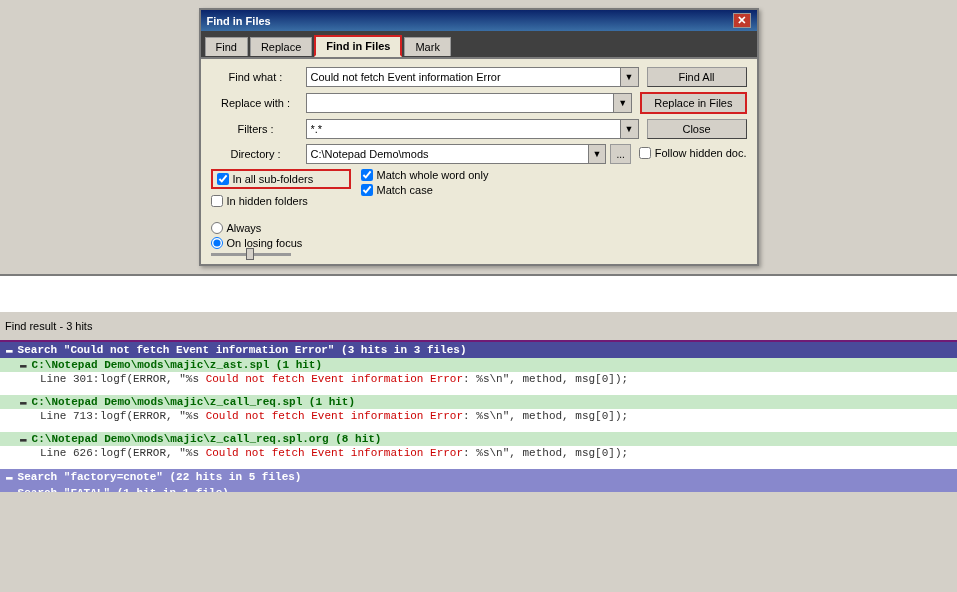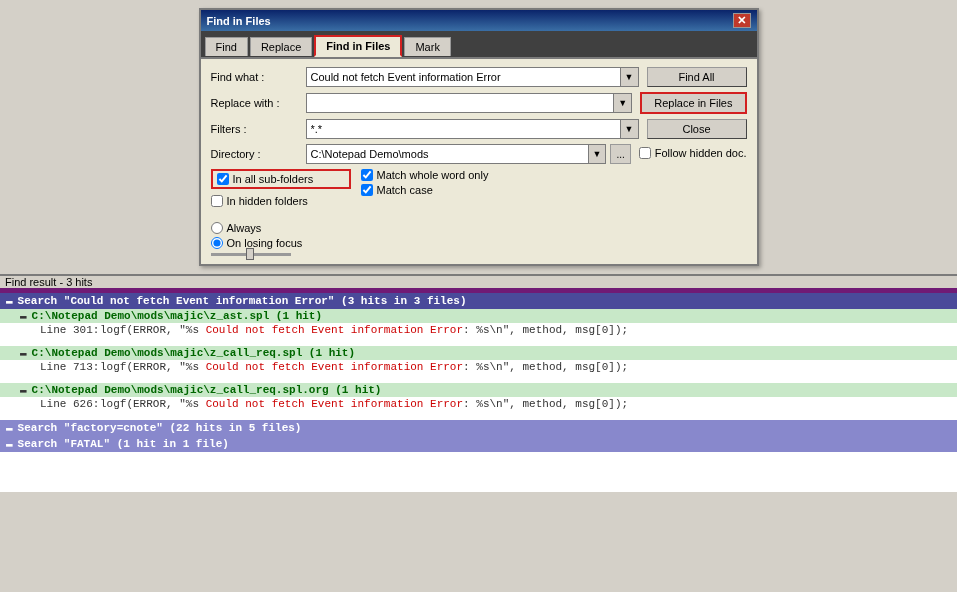--- a/index.html
+++ b/index.html
@@ -10,21 +10,21 @@
     
     .dialog-area { background: #d4d0c8; padding: 8px; flex: 0 0 auto; }
     .dialog-window { background: #ece9d8; border: 2px solid #7b7b7b; width: 560px; margin: 0 auto; box-shadow: 2px 2px 4px rgba(0,0,0,0.3); }
     .dialog-titlebar { background: linear-gradient(to bottom, #0a246a, #3a6ea5); color: white; padding: 3px 6px; font-size: 11px; font-weight: bold; display: flex; justify-content: space-between; align-items: center; }
     .dialog-close { color: white; cursor: pointer; font-size: 11px; background: #c0392b; border: 1px solid #999; padding: 0 3px; font-weight: bold; }
     .dialog-tabs { display: flex; background: #404040; border-bottom: 2px solid #7b7b7b; padding-top: 4px; padding-left: 4px; gap: 2px; align-items: center; }
     .tab { padding: 3px 10px; background: #d4d0c8; border: 1px solid #999; border-bottom: none; cursor: pointer; font-size: 11px; }
     .tab.active { background: #ece9d8; font-weight: bold; border: 2px solid #d32020; border-bottom: 2px solid #ece9d8; z-index: 1; }
     .dialog-body { padding: 8px 10px; background: #ece9d8; }
     .form-row { display: flex; align-items: center; margin-bottom: 5px; }
-    .form-label { text-align: left; min-width: 90px; margin-right: 5px; font-size: 11px; white-space: nowrap; }
+    .form-label { text-align: center; min-width: 90px; margin-right: 5px; font-size: 11px; white-space: nowrap; }
     .form-dropdown { flex: 1; display: flex; }
     .form-dropdown input { flex: 1; border: 1px solid #7b7b7b; border-right: none; background: white; padding: 2px 4px; font-size: 11px; height: 20px; }
     .dropdown-btn { border: 1px solid #7b7b7b; background: #d4d0c8; padding: 0 4px; cursor: pointer; font-size: 9px; height: 20px; display: flex; align-items: center; }
     .btn { border: 1px outset #999; background: #d4d0c8; padding: 3px 12px; cursor: pointer; font-size: 11px; min-width: 100px; text-align: center; white-space: nowrap; }
     .right-buttons { display: flex; flex-direction: column; gap: 4px; margin-left: 8px; }
 
     .checkbox-row { display: flex; align-items: center; gap: 4px; margin-bottom: 3px; font-size: 11px; }
     .checkbox-row input[type=checkbox] { width: 12px; height: 12px; }
 
     .browse-btn { border: 1px solid #999; background: #d4d0c8; padding: 1px 5px; cursor: pointer; font-size: 10px; height: 20px; }
@@ -32,21 +32,21 @@
     .radio-row { display: flex; align-items: center; gap: 4px; margin-bottom: 3px; font-size: 11px; }
     .radio-row input[type=radio] { width: 12px; height: 12px; }
     .trans-header { display: flex; align-items: center; gap: 4px; font-size: 11px; margin-bottom: 4px; }
     .slider { width: 80px; height: 3px; background: #999; margin-top: 4px; position: relative; }
     .slider-thumb { width: 8px; height: 12px; background: #d4d0c8; border: 1px solid #666; position: absolute; top: -5px; left: 35px; cursor: pointer; }
 
     .dir-row { display: flex; align-items: center; margin-bottom: 5px; }
 
     
     .results-area { flex: 1; background: white; border-top: 2px solid #7b7b7b; overflow-y: auto; font-family: 'Courier New', monospace; font-size: 11px; }
-    .results-header { background: #d4d0c8; padding: 0 5px; font-size: 11px; font-family: 'Segoe UI', Arial, sans-serif; border-bottom: 5px solid #701a75; }
+    .results-header { background: #d4d0c8; padding: 8px 5px; font-size: 11px; font-family: 'Segoe UI', Arial, sans-serif; border-bottom: 2px solid #701a75; margin-top: 36px; }
     .result-line { padding: 1px 4px; display: flex; align-items: flex-start; }
     .result-line.search-summary { background: #4a4a9a; color: white; font-weight: bold; padding: 2px 6px; }
     .result-line.file-header { background: #c8e8c8; color: #006600; font-weight: bold; padding: 1px 6px 1px 20px; }
     .result-line.code-line { background: white; color: #333; padding: 1px 6px 10px 40px; }
     .result-line.search-summary2 { background: #8888cc; color: white; font-weight: bold; padding: 2px 6px; }
     .result-line.search-summary3 { background: #8888cc; color: white; font-weight: bold; padding: 2px 6px; }
     .highlight-red { color: #cc0000; }
     .expand-btn { color: white; margin-right: 5px; font-weight: bold; cursor: pointer; }
     .expand-btn-green { color: #333; margin-right: 5px; cursor: pointer; }
     .line-num { color: #333; min-width: 60px; display: inline-block; }
@@ -189,21 +189,21 @@
       <span class="expand-btn-green">▬</span>
       <span>C:\Notepad Demo\mods\majic\z_call_req.spl (1 hit)</span>
     </div>
     <div class="result-line code-line">
       <span class="line-num">Line 713:</span>
       <span>        logf(ERROR, "%s <span class="highlight-red">Could not fetch Event information Error</span>: %s\n", method, msg[0]);</span>
     </div>
 
     <div class="result-line file-header">
       <span class="expand-btn-green">▬</span>
-      <span>C:\Notepad Demo\mods\majic\z_call_req.spl.org (1 hit)</span>
+      <span>C:\Notepad Demo\mods\majic\z_call_req.spl.org (8 hit)</span>
     </div>
     <div class="result-line code-line">
       <span class="line-num">Line 626:</span>
       <span>        logf(ERROR, "%s <span class="highlight-red">Could not fetch Event information Error</span>: %s\n", method, msg[0]);</span>
     </div>
 
     <div class="result-line search-summary2">
       <span class="expand-btn">▬</span>
       <span>Search "factory=cnote" (22 hits in 5 files)</span>
     </div>

